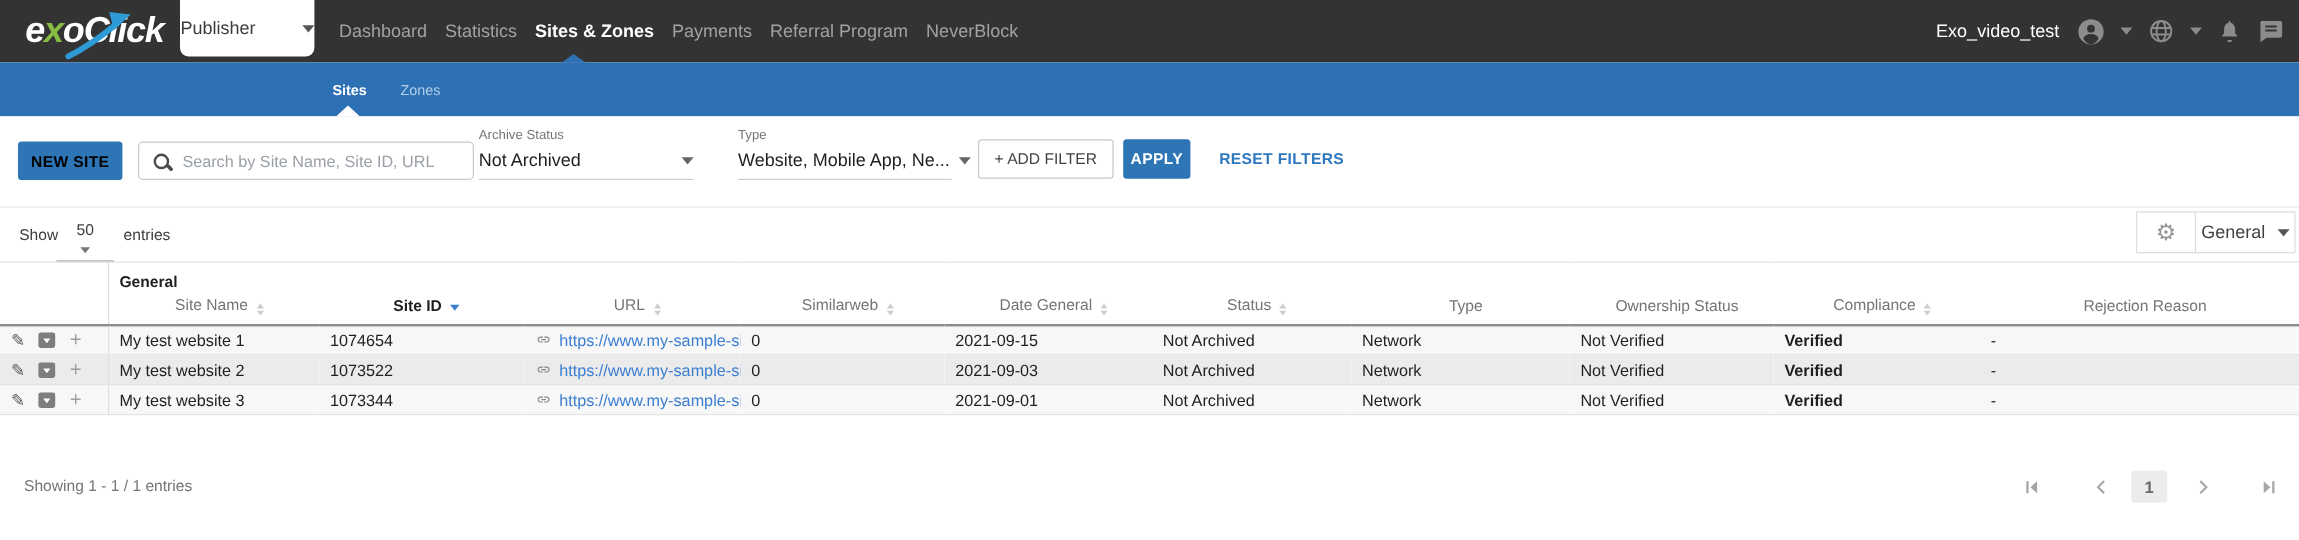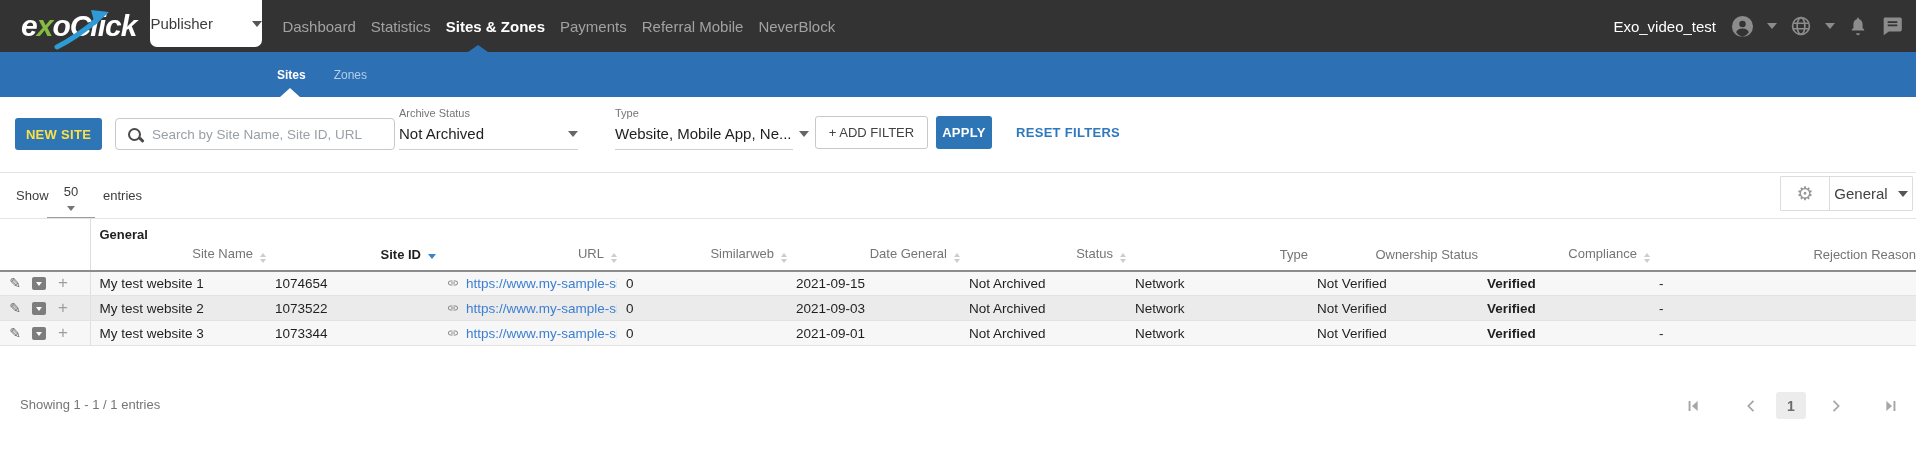--- a/index.html
+++ b/index.html
@@ -26,21 +26,21 @@
   .subnav { position:absolute; top:52px; left:0; width:100%; height:45px; background:#2d70b4; }
   .subnav-notch-up { position:absolute; top:-7px; left:468px; width:0; height:0; border-left:10px solid transparent; border-right:10px solid transparent; border-bottom:7px solid #2d70b4; }
   .subnav-tabs { position:absolute; left:277px; top:16px; display:flex; column-gap:28px; }
   .subnav-tab { font-size:12px; color:#b3cfe8; text-decoration:none; cursor:pointer; }
   .subnav-tab.active { color:#fff; font-weight:bold; }
   .content-notch { position:absolute; bottom:0; left:280px; width:0; height:0; border-left:10px solid transparent; border-right:10px solid transparent; border-bottom:9px solid #fff; }
 
   
   .filterbar { position:absolute; top:97px; left:0; width:100%; height:75px; background:#fff; }
   .btn { border:none; border-radius:3px; font-family:inherit; cursor:pointer; }
-  .btn-new-site { position:absolute; left:15px; top:21px; width:87px; height:32px; background:#2e75b5; color:#fde047; font-size:13px; font-weight:bold; letter-spacing:.3px; }
+  .btn-new-site { position:absolute; left:15px; top:21px; width:87px; height:32px; background:#2e75b5; color:#000000; font-size:13px; font-weight:bold; letter-spacing:.3px; }
   .search-box { position:absolute; left:115px; top:21px; width:280px; height:32px; border:1px solid #c9c9c9; border-radius:4px; display:flex; align-items:center; padding-left:12px; gap:11px; background:#fff; }
   .search-glyph { position:relative; width:13px; height:13px; border:2px solid #4a4a4a; border-radius:50%; flex:none; }
   .search-glyph::after { content:""; position:absolute; width:2.5px; height:6px; background:#4a4a4a; transform:rotate(-45deg); right:-3px; bottom:-4px; border-radius:1px; }
   .search-input { border:none; outline:none; flex:1; font-size:13.5px; color:#333; font-family:inherit; background:transparent; }
   .search-input::placeholder { color:#9aa0a6; }
   .filter-select { position:absolute; top:10px; cursor:pointer; }
   .filter-select .f-label { font-size:11px; color:#757575; display:block; }
   .filter-select .f-value { margin-top:6px; display:flex; align-items:center; justify-content:space-between; border-bottom:1px solid #cfcfcf; padding-bottom:7px; font-size:15px; color:#1f1f1f; white-space:nowrap; }
   .f-caret { border-top-color:#666; flex:none; margin-left:8px; }
   .sel-archive { left:399px; width:179px; }
@@ -59,21 +59,21 @@
   .view-gear { width:49px; display:flex; align-items:center; justify-content:center; border-right:1px solid #dcdcdc; font-size:19px; color:#969696; cursor:pointer; }
   .view-select { flex:1; display:flex; align-items:center; justify-content:center; gap:10px; font-size:15px; color:#424242; cursor:pointer; }
 
   
   .grid-wrap { position:absolute; top:218px; left:0; width:100%; }
   table.grid { width:1916px; border-collapse:collapse; table-layout:fixed; }
   .grid td, .grid th { vertical-align:middle; }
   .actions-col { border-right:1px solid #ddd; }
   .group-row td { height:25px; border-top:1px solid #e4e4e4; }
   .group-head { font-size:13px; font-weight:bold; color:#1f1f1f; padding:6px 0 0 9px; }
-  .head-row th { height:27px; text-align:right; font-size:13px; font-weight:normal; color:#757575; padding:0 0 4px 9px; border-bottom:2px solid #8c8c8c; white-space:nowrap; cursor:pointer; }
+  .head-row th { height:27px; text-align:center; font-size:13px; font-weight:normal; color:#757575; padding:0 0 4px 9px; border-bottom:2px solid #8c8c8c; white-space:nowrap; cursor:pointer; }
   .head-row td { border-bottom:2px solid #8c8c8c; }
   .head-row th.sorted { color:#1f1f1f; font-weight:bold; }
   .sort { display:inline-flex; flex-direction:column; gap:2px; margin-left:7px; vertical-align:1px; }
   .tri-up { width:0; height:0; border-left:3.5px solid transparent; border-right:3.5px solid transparent; border-bottom:4px solid #cdcdcd; }
   .tri-down { width:0; height:0; border-left:3.5px solid transparent; border-right:3.5px solid transparent; border-top:4px solid #cdcdcd; }
   .sort-active { display:inline-block; width:0; height:0; border-left:4.5px solid transparent; border-right:4.5px solid transparent; border-top:5.5px solid #3f7fce; margin-left:7px; }
   .data-row { height:25px; }
   .data-row:nth-child(odd) { background:#f7f7f7; }
   .data-row:nth-child(even) { background:#ebebeb; }
   .data-row td { font-size:13.5px; color:#1f1f1f; padding-left:9px; border-bottom:1px solid #e3e3e3; white-space:nowrap; overflow:hidden; }
@@ -114,21 +114,21 @@
     </div>
     <div class="role-tab">
       <span class="role-label">Publisher</span>
       <span class="caret"></span>
     </div>
     <nav class="nav-links" id="nav-links">
         <a class="nav-link">Dashboard</a>
         <a class="nav-link">Statistics</a>
         <a class="nav-link active">Sites &amp; Zones</a>
         <a class="nav-link">Payments</a>
-        <a class="nav-link">Referral Mobile</a>
+        <a class="nav-link">Referral Program</a>
         <a class="nav-link">NeverBlock</a>
       </nav>
     <div class="nav-right">
       <span class="user-name">Exo_video_test</span>
       <span class="icon-btn">
         <svg width="23" height="23" viewBox="0 0 24 24">
           <circle cx="12" cy="12" r="11" fill="#8c8c8c"></circle>
           <circle cx="12" cy="9.3" r="3.4" fill="#333333"></circle>
           <path d="M12 14c-3.3 0-6 1.7-6.6 4A11 11 0 0 0 12 23a11 11 0 0 0 6.6-5c-.6-2.3-3.3-4-6.6-4z" fill="#333333"></path>
         </svg>

